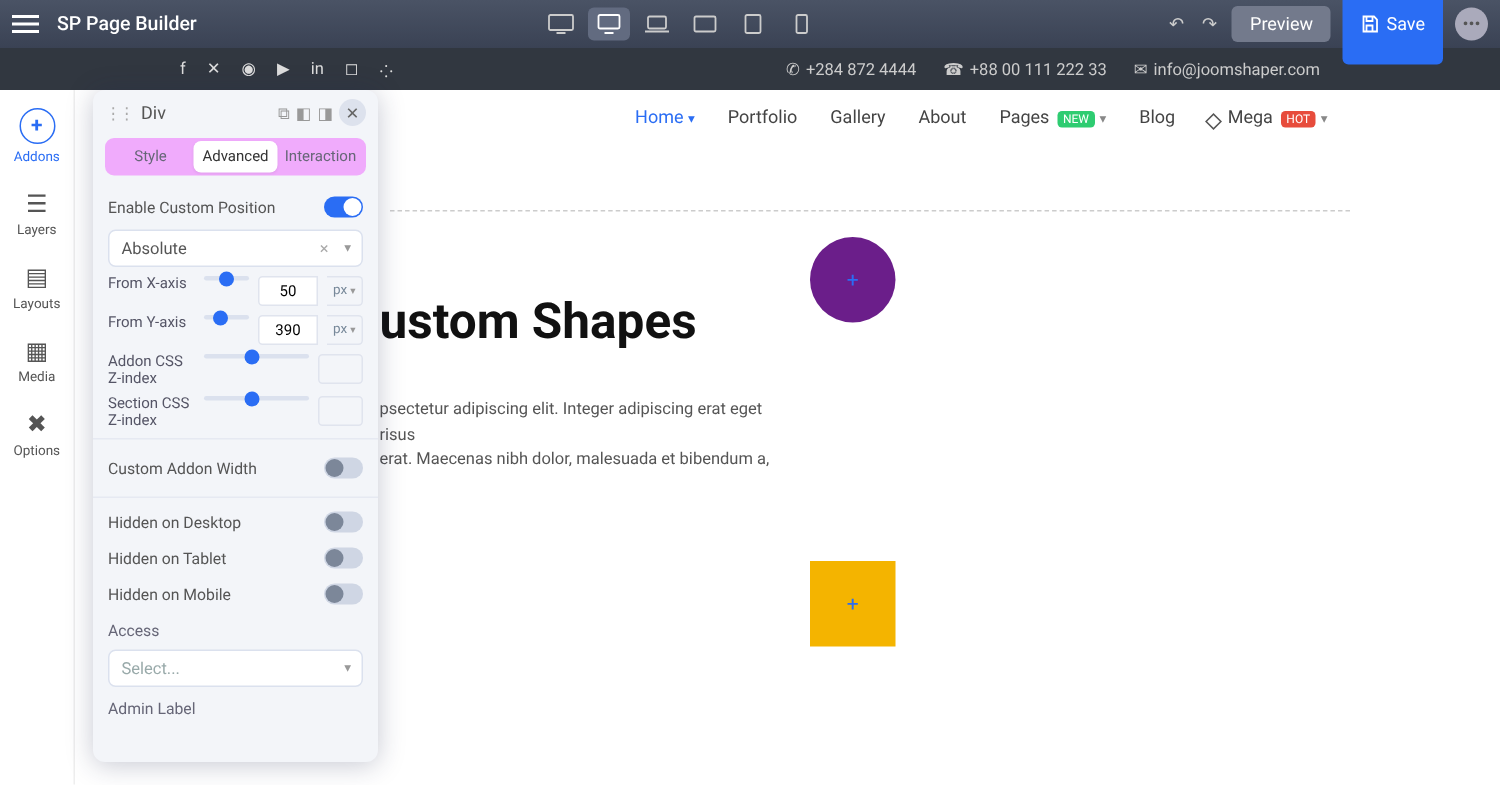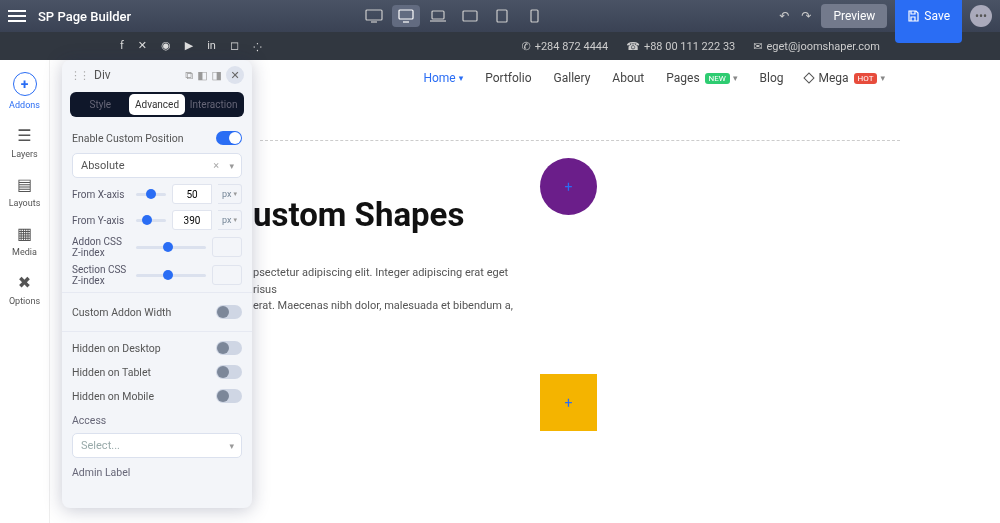--- a/index.html
+++ b/index.html
@@ -20,21 +20,21 @@
 .btn-save { background: #2a6df4; color: #fff; padding: 20px 12px; border-radius: 4px; font-size: 12px; cursor: pointer; display: flex; align-items: center; gap: 5px; }
 .avatar { width: 22px; height: 22px; background: #aab; border-radius: 50%; display:flex;align-items:center;justify-content:center;color:#555;font-size:12px;}
 
 .infobar { height: 28px; background: #313740; color: #ccc; display: flex; align-items: center; padding: 0 120px; font-size: 11px; }
 .infobar-social { display: flex; gap: 14px; color: #ddd; }
 .infobar-social span { cursor:pointer; }
 .infobar-right { margin-left: auto; display: flex; gap: 18px; }
 .info-item { display: flex; align-items: center; gap: 4px; }
 
 .mainnav { height: 36px; display: flex; align-items: center; justify-content: flex-end; padding-right: 115px; gap: 22px; font-size: 12px; color: #444; border-bottom: 0; }
-.nav-item { display: flex; align-items: center; gap: 3px; cursor: pointer; }
+.nav-item { display: flex; align-items: flex-end; gap: 3px; cursor: pointer; }
 .nav-item.active { color: #2a6df4; }
 .tag { font-size: 8px; padding: 1px 4px; border-radius: 3px; color:#fff; margin-left:2px;}
 .tag-new { background:#2ecc71; }
 .tag-hot { background:#e74c3c; }
 .chev { font-size: 9px; color: #888; }
 .nav-item.active .chev{color:#2a6df4}
 .diamond{width:8px;height:8px;transform:rotate(45deg);border:1px solid #555;display:inline-block;margin-right:2px}
 
 .left-rail { position: absolute; left: 0; top: 60px; width: 50px; height: 463px; background: #fff; border-right: 1px solid #eee; display:flex; flex-direction:column; align-items:center; padding-top:12px; gap:16px;}
 .rail-item { display:flex; flex-direction:column; align-items:center; gap:4px; font-size:9px; color:#555; cursor:pointer;}
@@ -49,38 +49,38 @@
 .square-shape{position:absolute;left:540px;top:374px;width:57px;height:57px;background:#f4b400;display:flex;align-items:center;justify-content:center;color:#2a6df4;font-size:14px;cursor:pointer;}
 
 .panel { position:absolute; left:62px; top:60px; width:190px; height:448px; background:#f3f5f9; border-radius:8px; box-shadow:0 2px 18px rgba(30,40,80,.25); display:flex;flex-direction:column; overflow:hidden;}
 .panel-header{display:flex;align-items:center;padding:6px 8px;font-size:12px;color:#555;}
 .drag-dots{color:#aaa;margin-right:6px;letter-spacing:-2px;font-size:11px}
 .ph-title{flex:1}
 .ph-icons{display:flex;gap:4px;align-items:center}
 .ph-ic{color:#999;font-size:11px;cursor:pointer}
 .close-circ{width:18px;height:18px;border-radius:50%;background:#dde2ed;display:flex;align-items:center;justify-content:center;font-size:11px;color:#666;cursor:pointer}
 
-.panel-tabs{display:flex;margin:2px 8px 6px;background:#0f172a;border-radius:6px;padding:2px}
+.panel-tabs{display:flex;margin:2px 8px 6px;background:#f0abfc;border-radius:6px;padding:2px}
 .ptab{flex:1;text-align:center;font-size:10px;padding:5px 0;border-radius:5px;color:#667;cursor:pointer}
 .ptab.active{background:#fff;color:#333;box-shadow:0 1px 2px rgba(0,0,0,.06)}
 
 .panel-body{flex:1;overflow-y:hidden;padding:0 10px 0}
 .prow{display:flex;align-items:center;font-size:10.5px;color:#555;padding:8px 0}
 .prow-label{flex:1}
 .toggle{width:26px;height:14px;background:#cfd6e4;border-radius:14px;position:relative;cursor:pointer}
 .toggle .knob{width:12px;height:12px;background:#fff;border-radius:50%;position:absolute;top:1px;left:1px;transition:.1s}
 .toggle.on{background:#2a6df4}
 .toggle.on .knob{left:13px}
 .toggle.off .knob{background:#7c8799;}
 
 .sec-title{font-size:10.5px;color:#667;margin:6px 0}
 .select-box{display:flex;align-items:center;border:1px solid #dbe1ee;background:#fff;border-radius:5px;padding:5px 8px;font-size:11px;color:#555;position:relative}
 .select-box .sx{position:absolute;right:22px;color:#aaa;font-size:11px;cursor:pointer}
 .select-box .scv{position:absolute;right:7px;color:#999;font-size:9px}
-.slider-row{display:flex;align-items:center;gap:6px;margin:6px 0}
+.slider-row{display:flex;gap:6px;margin:6px 0}
 .sl-label{width:58px;font-size:10px;color:#556;line-height:1.1}
 .track{flex:1;height:3px;background:#dbe1ee;border-radius:2px;position:relative}
 .track .dot{width:10px;height:10px;background:#2a6df4;border-radius:50%;position:absolute;top:-3.5px;transform:translateX(-50%)}
 .numin{width:40px;height:20px;border:1px solid #e0e4ee;border-radius:3px 0 0 3px;font-size:10px;text-align:center}
 .unit{width:24px;height:20px;border:1px solid #e0e4ee;border-left:none;border-radius:0 3px 3px 0;display:flex;align-items:center;justify-content:center;font-size:9px;color:#789;position:relative}
 .unit::after{content:"▾";font-size:7px;margin-left:2px;color:#999}
 .numin-blank{width:30px;height:20px;border:1px solid #e0e4ee;border-radius:3px}
 
 .divider{height:1px;background:#e6e9f2;margin:4px -10px}
 </style>
@@ -159,21 +159,21 @@
     <div class="info-item">
         <span>✆</span>
         <span>+284 872 4444</span>
       </div>
     <div class="info-item">
         <span>☎</span>
         <span>+88 00 111 222 33</span>
       </div>
     <div class="info-item">
         <span>✉</span>
-        <span>eget@joomshaper.com</span>
+        <span>info@joomshaper.com</span>
       </div>
   </div>
 </div>
 
 <div class="mainnav">
   <div class="nav-item active">
       <span>Home</span>
       <span class="chev">▾</span>
     </div>
   <div class="nav-item">Portfolio</div>

